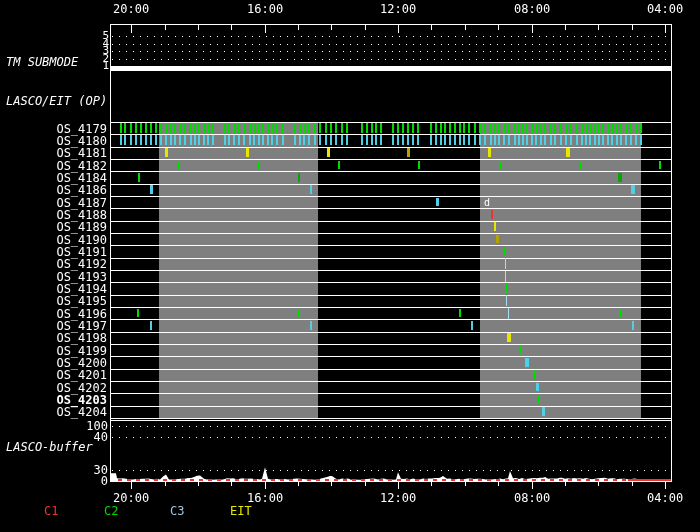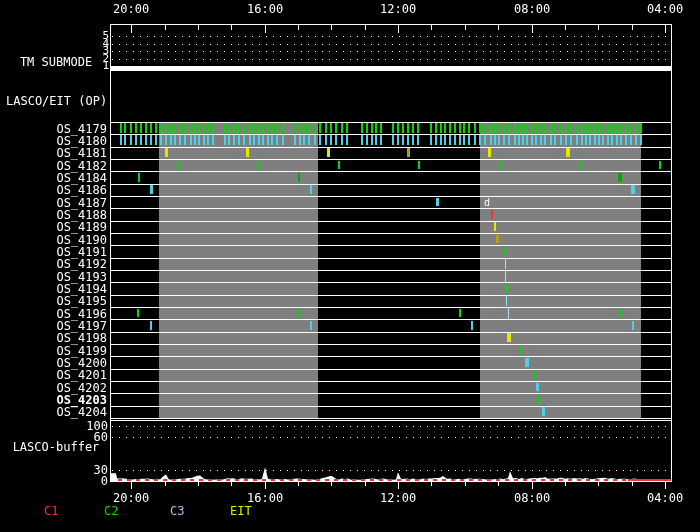--- a/index.html
+++ b/index.html
@@ -2,21 +2,21 @@
 <html><head>
 <meta charset="utf-8">
 <style>
   html,body{margin:0;padding:0;background:#222;}
   #screen{
     position:relative;width:700px;height:532px;background:#000;
     font-family:"DejaVu Sans Mono",monospace;color:#fff;overflow:hidden;
   }
   .abs{position:absolute;}
   .lbl{position:absolute;font-size:12px;line-height:12px;white-space:pre;}
-  .rlbl{text-align:center;}
+  .rlbl{text-align:left;font-style:italic;}
   .dotline{position:absolute;height:1px;background:repeating-linear-gradient(to right,#fff 0 1px,transparent 1px 7px);}
   .hline{position:absolute;background:#fff;height:1px;}
 </style>
 </head>
 <body>
 
 <div id="screen">
   <span class="lbl rlbl" id="lbl-tm" style="left:6px;top:56px;width:100px;">TM SUBMODE</span>
   <span class="lbl rlbl" id="lbl-op" style="left:6px;top:95px;width:100px;">LASCO/EIT (OP)</span>
   <span class="lbl rlbl" id="lbl-buf" style="left:6px;top:441px;width:100px;">LASCO-buffer</span>
@@ -376,21 +376,21 @@
     <div class=" abs" style="left: 535.5px; top: 382.5px; width: 3px; height: 8.83333px; background: rgb(80, 208, 230);"></div>
     <div class=" abs" style="left: 40px; top: 393.833px; width: 67px; text-align: right; font-size: 12px; line-height: 12px; font-weight: bold;">OS_4203</div>
     <div class=" abs" style="left: 538px; top: 394.833px; width: 2px; height: 8.83333px; background: rgb(0, 220, 0);"></div>
     <div class=" abs" style="left: 40px; top: 406.167px; width: 67px; text-align: right; font-size: 12px; line-height: 12px;">OS_4204</div>
     <div class=" abs" style="left: 541.5px; top: 407.167px; width: 3px; height: 8.83333px; background: rgb(80, 208, 230);"></div>
     <div class=" abs" style="left: 484px; top: 198px; font-size: 10px; line-height: 10px; color: rgb(255, 255, 255);">d</div>
     <div class=" abs" style="left: 110px; top: 420px; width: 562px; height: 1px; background: rgb(255, 255, 255);"></div>
     <div class=" abs" style="left: 110px; top: 481px; width: 562px; height: 1px; background: rgb(255, 255, 255);"></div>
     <div class=" abs" style="left: 80px; top: 420px; width: 28px; text-align: right; font-size: 12px; line-height: 12px;">100</div>
     <div class="dotline abs" style="left: 112px; top: 426px; width: 558px;"></div>
-    <div class=" abs" style="left: 80px; top: 431px; width: 28px; text-align: right; font-size: 12px; line-height: 12px;">60</div>
+    <div class=" abs" style="left: 80px; top: 431px; width: 28px; text-align: right; font-size: 12px; line-height: 12px;">40</div>
     <div class="dotline abs" style="left: 112px; top: 437px; width: 558px;"></div>
     <div class=" abs" style="left: 80px; top: 464px; width: 28px; text-align: right; font-size: 12px; line-height: 12px;">30</div>
     <div class="dotline abs" style="left: 112px; top: 470px; width: 558px;"></div>
     <div class=" abs" style="left: 80px; top: 475px; width: 28px; text-align: right; font-size: 12px; line-height: 12px;">0</div>
     <svg width="561" height="61" style="position: absolute; left: 110px; top: 420px;">
       <polygon points="0.0,61.0 0.0,61.0 1.0,53.3 4.0,53.2 6.0,53.3 7.0,58.3 10.0,58.6 13.0,58.3 16.0,58.8 20.0,59.4 23.0,59.6 26.0,59.1 29.0,59.3 32.0,58.8 35.0,58.8 38.0,58.5 41.0,59.1 44.0,59.4 47.0,58.8 50.0,59.4 53.0,56.6 56.0,54.4 59.0,59.4 62.0,59.5 65.0,59.5 68.0,59.0 71.0,58.7 75.0,58.8 78.0,58.0 81.0,58.1 84.0,56.9 87.0,55.8 90.0,55.5 94.0,58.8 97.0,59.5 100.0,58.9 103.0,59.7 106.0,59.6 108.0,59.4 111.0,59.7 114.0,59.3 117.0,58.3 120.0,58.4 123.0,58.3 126.0,58.9 129.0,58.9 132.0,58.2 135.0,58.7 138.0,58.8 141.0,58.4 144.0,59.0 147.0,58.9 150.0,59.4 152.0,58.8 155.0,47.3 158.0,58.8 161.0,59.5 164.0,59.0 167.0,59.0 170.0,59.6 172.0,59.4 175.0,59.1 178.0,59.5 181.0,59.3 184.0,58.7 187.0,58.5 190.0,58.8 193.0,58.9 196.0,59.3 199.0,59.3 202.0,59.4 205.0,59.8 208.0,59.4 211.0,58.4 214.0,57.7 217.0,57.0 220.0,56.0 222.0,56.0 226.0,58.8 229.0,59.4 232.0,58.4 235.0,59.1 238.0,58.6 241.0,59.7 245.0,59.4 248.0,59.7 251.0,59.8 254.0,59.3 257.0,59.0 260.0,58.8 263.0,58.4 265.0,58.8 268.0,59.4 271.0,58.7 274.0,58.5 277.0,59.4 280.0,58.9 283.0,59.7 286.0,59.4 288.0,52.2 291.0,58.8 294.0,58.9 297.0,58.6 300.0,59.5 303.0,58.5 306.0,59.2 310.0,59.4 313.0,58.6 316.0,58.9 319.0,58.5 322.0,58.6 325.0,58.0 328.0,58.1 330.0,57.7 333.0,56.0 337.0,58.8 340.0,58.6 343.0,59.3 346.0,59.2 349.0,58.8 352.0,59.4 355.0,59.0 358.0,58.6 361.0,58.6 364.0,59.1 367.0,58.8 370.0,58.8 373.0,59.1 376.0,59.5 379.0,58.9 382.0,59.4 385.0,58.9 387.0,59.4 390.0,58.6 393.0,59.2 396.0,58.5 398.0,58.3 400.0,51.1 403.0,58.3 406.0,58.0 409.0,58.9 412.0,58.0 415.0,59.1 418.0,58.8 421.0,58.3 424.0,58.0 427.0,58.3 430.0,57.7 433.0,57.8 435.0,57.1 438.0,58.8 441.0,58.4 444.0,58.5 447.0,58.4 450.0,57.7 452.0,57.7 455.0,58.8 458.0,58.2 461.0,58.8 464.0,58.1 467.0,58.5 470.0,58.3 473.0,58.8 476.0,58.0 479.0,58.7 482.0,59.3 485.0,58.8 488.0,58.2 491.0,58.0 495.0,57.7 498.0,58.8 501.0,58.3 504.0,58.3 507.0,59.2 510.0,58.7 512.0,58.8 515.0,58.8 518.0,59.2 521.0,59.3 524.0,58.6 526.0,58.8 530.0,59.4 531.0,61.0" fill="#ffffff"></polygon>
     </svg>
     <div class=" abs" style="left: 118px; top: 478.9px; height: 2px; width: 510px; background: repeating-linear-gradient(to right, rgb(240, 50, 50) 0px, rgb(240, 50, 50) 4px, transparent 4px, transparent 9px);"></div>
     <div class=" abs" style="left: 628px; top: 478.9px; height: 2px; width: 43px; background: rgb(240, 50, 50);"></div>
   </div>

